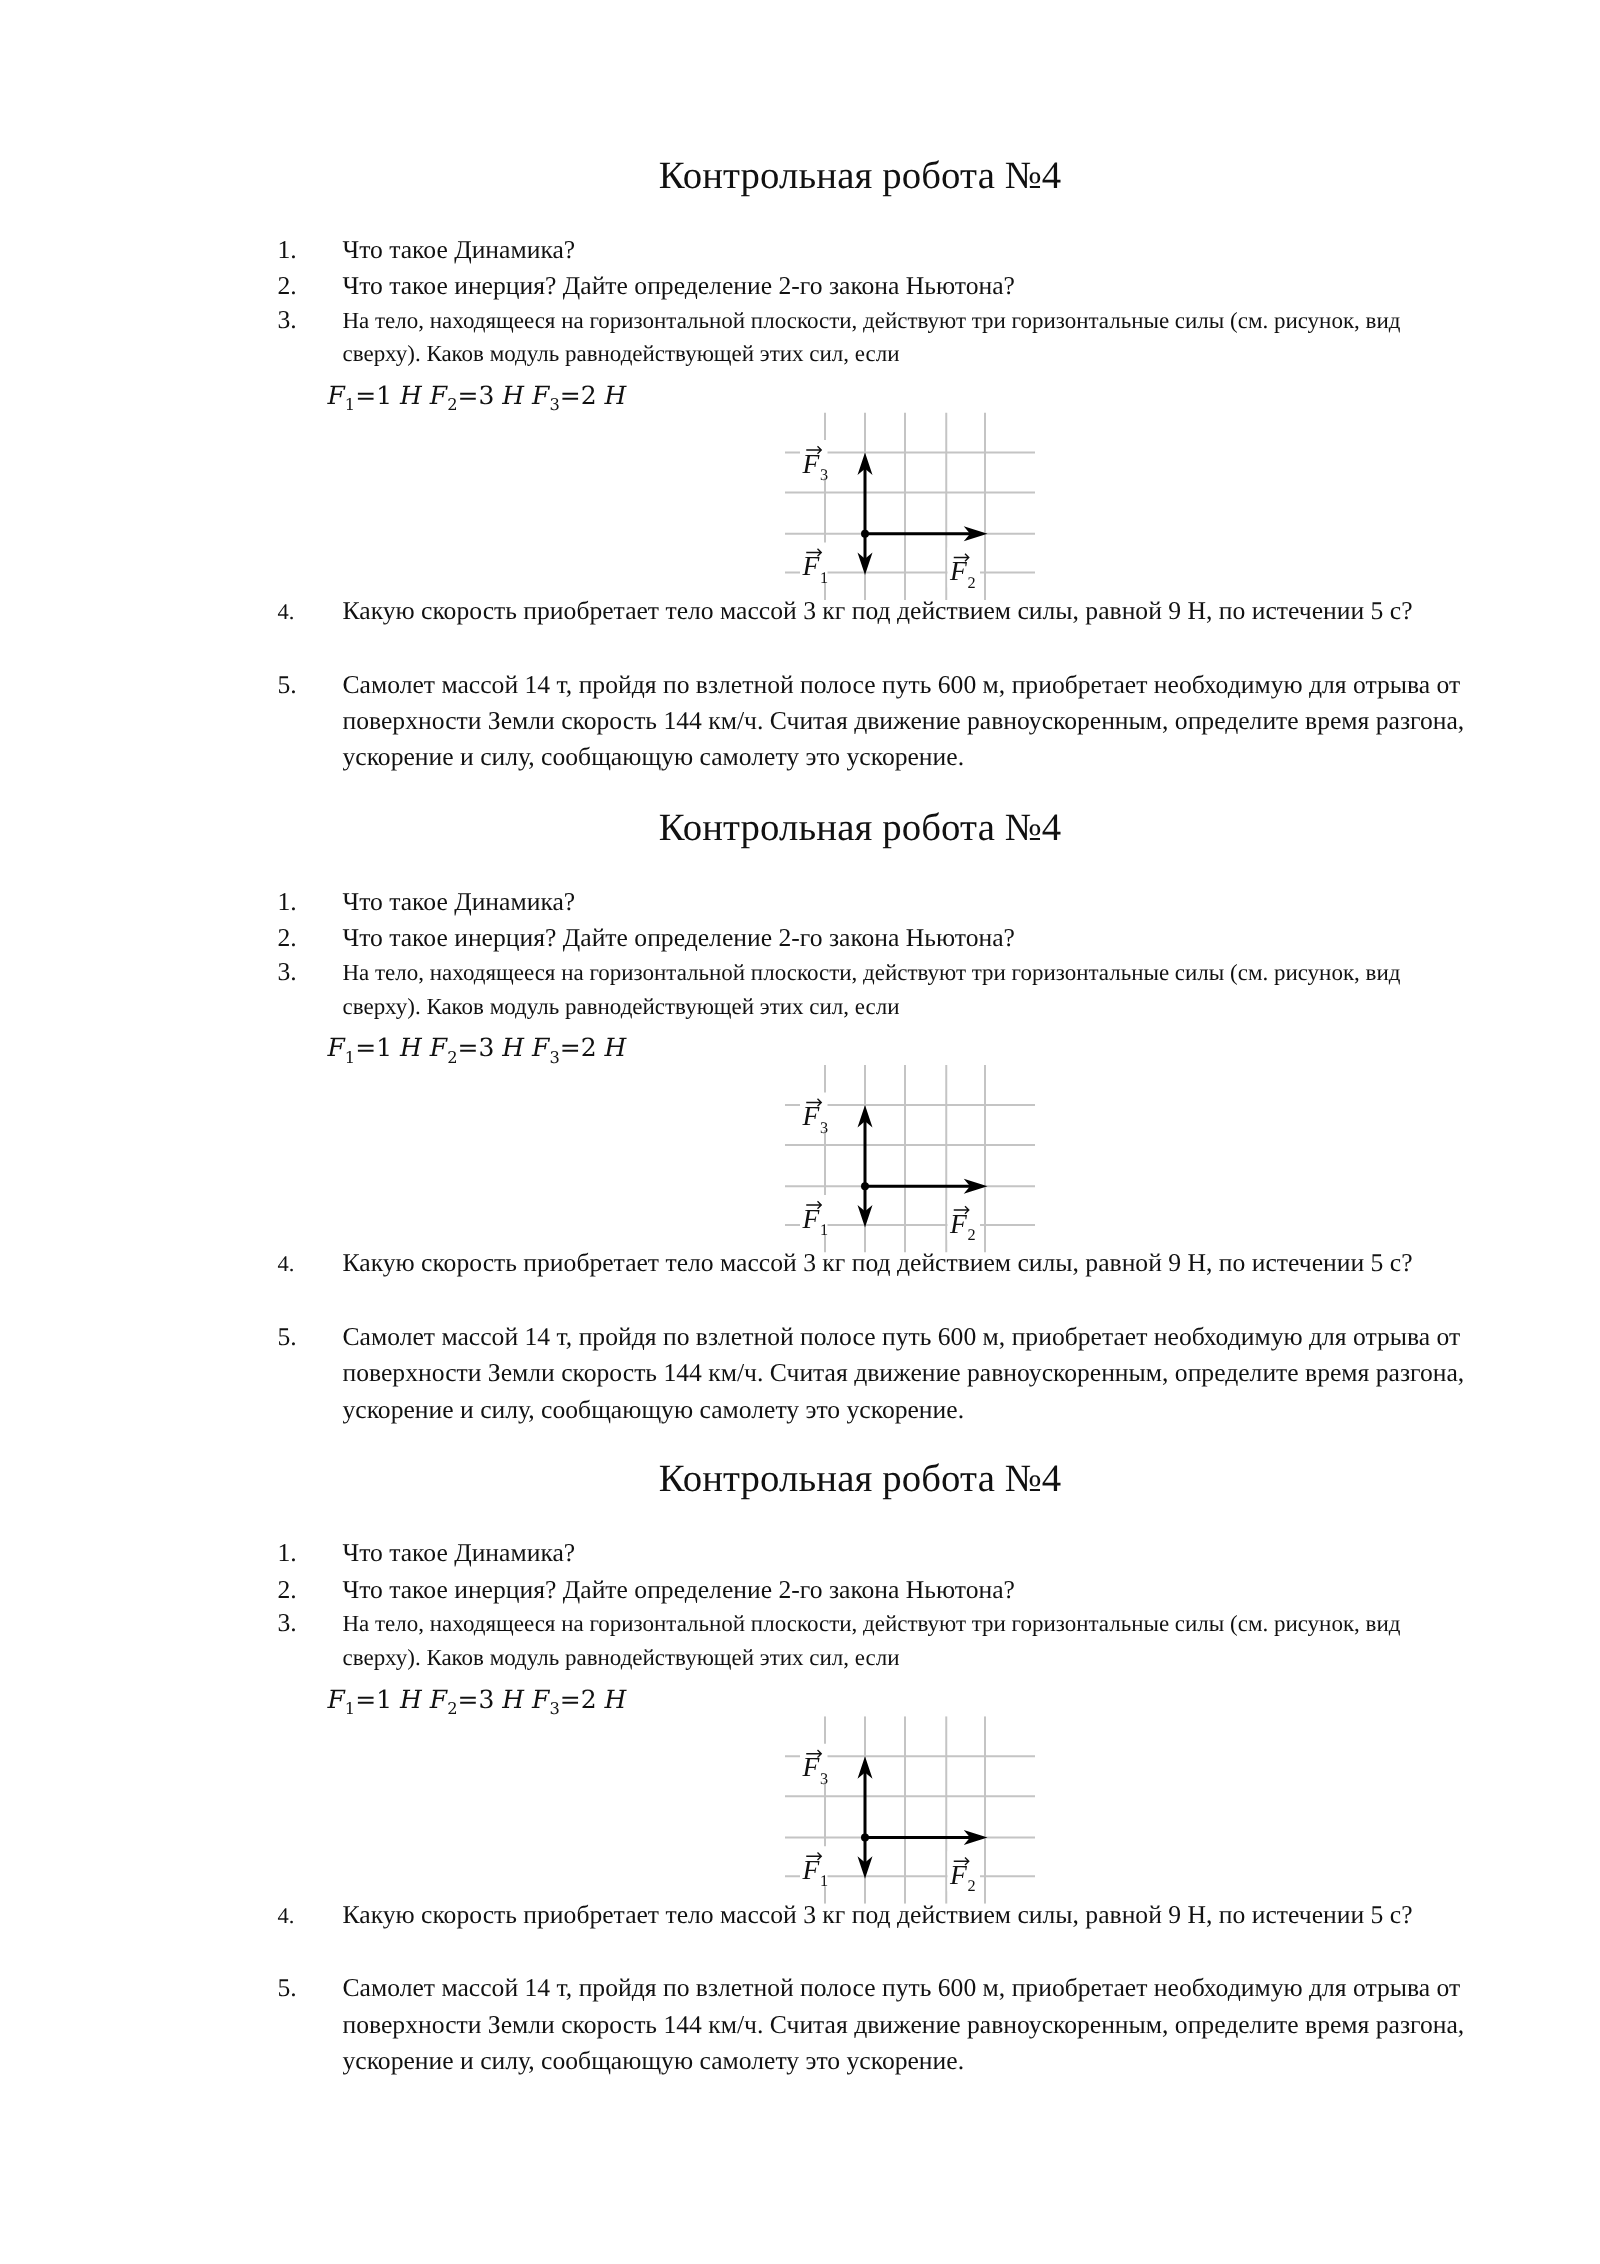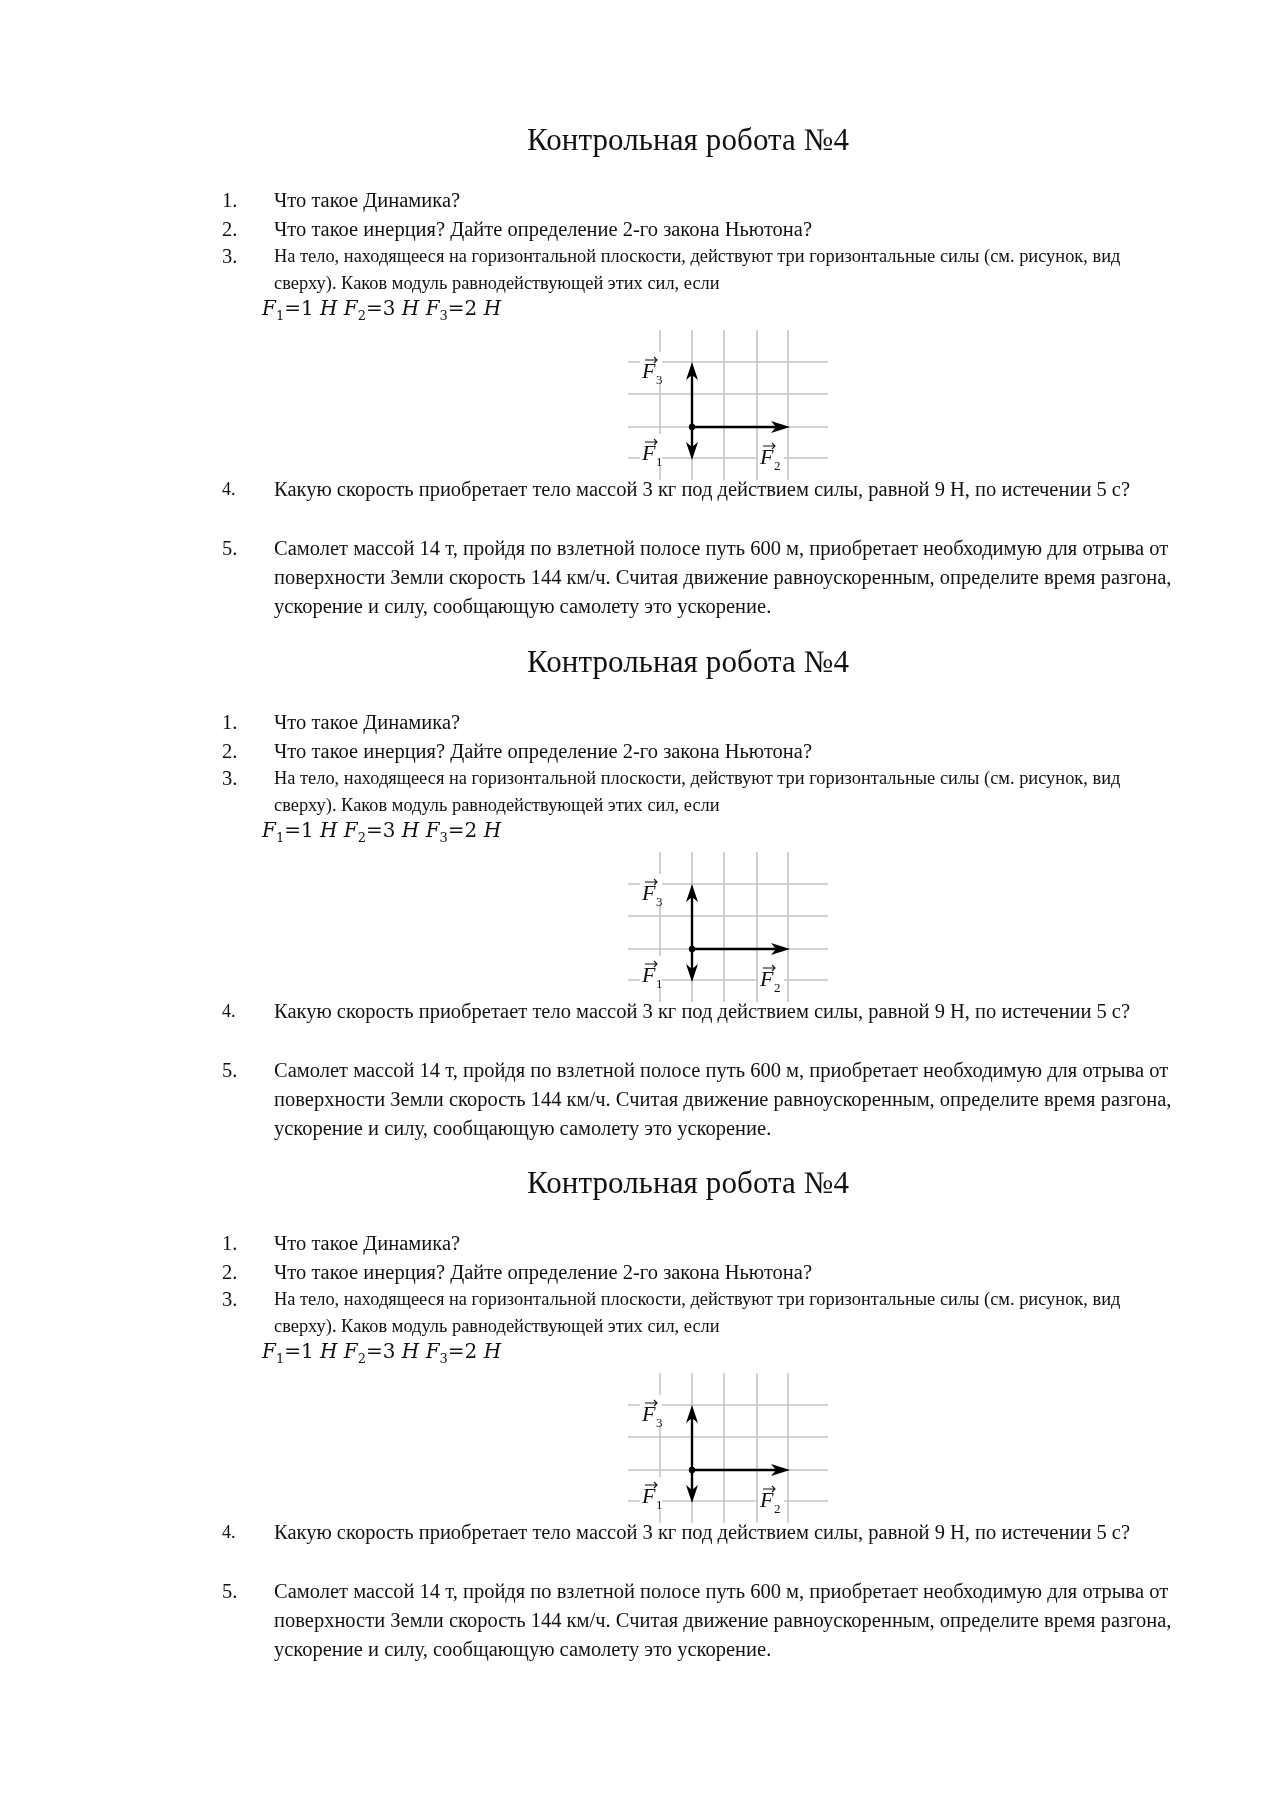--- a/index.html
+++ b/index.html
@@ -57,21 +57,21 @@
       line-height: 27px;
     }
     .item.small .num {
       font-size: 20.5px;
     }
     .formula {
       position: absolute;
       left: 262px;
       font-family: "DejaVu Serif", serif;
       font-size: 20px;
-      line-height: 21px;
+      line-height: 36px;
       white-space: nowrap;
     }
     .formula .v { font-style: italic; }
     .formula sub { font-size: 13px; vertical-align: -5px; }
     .diagram {
       position: absolute;
       left: 628px;
       top: 330px;
       width: 200px;
       height: 150px;

